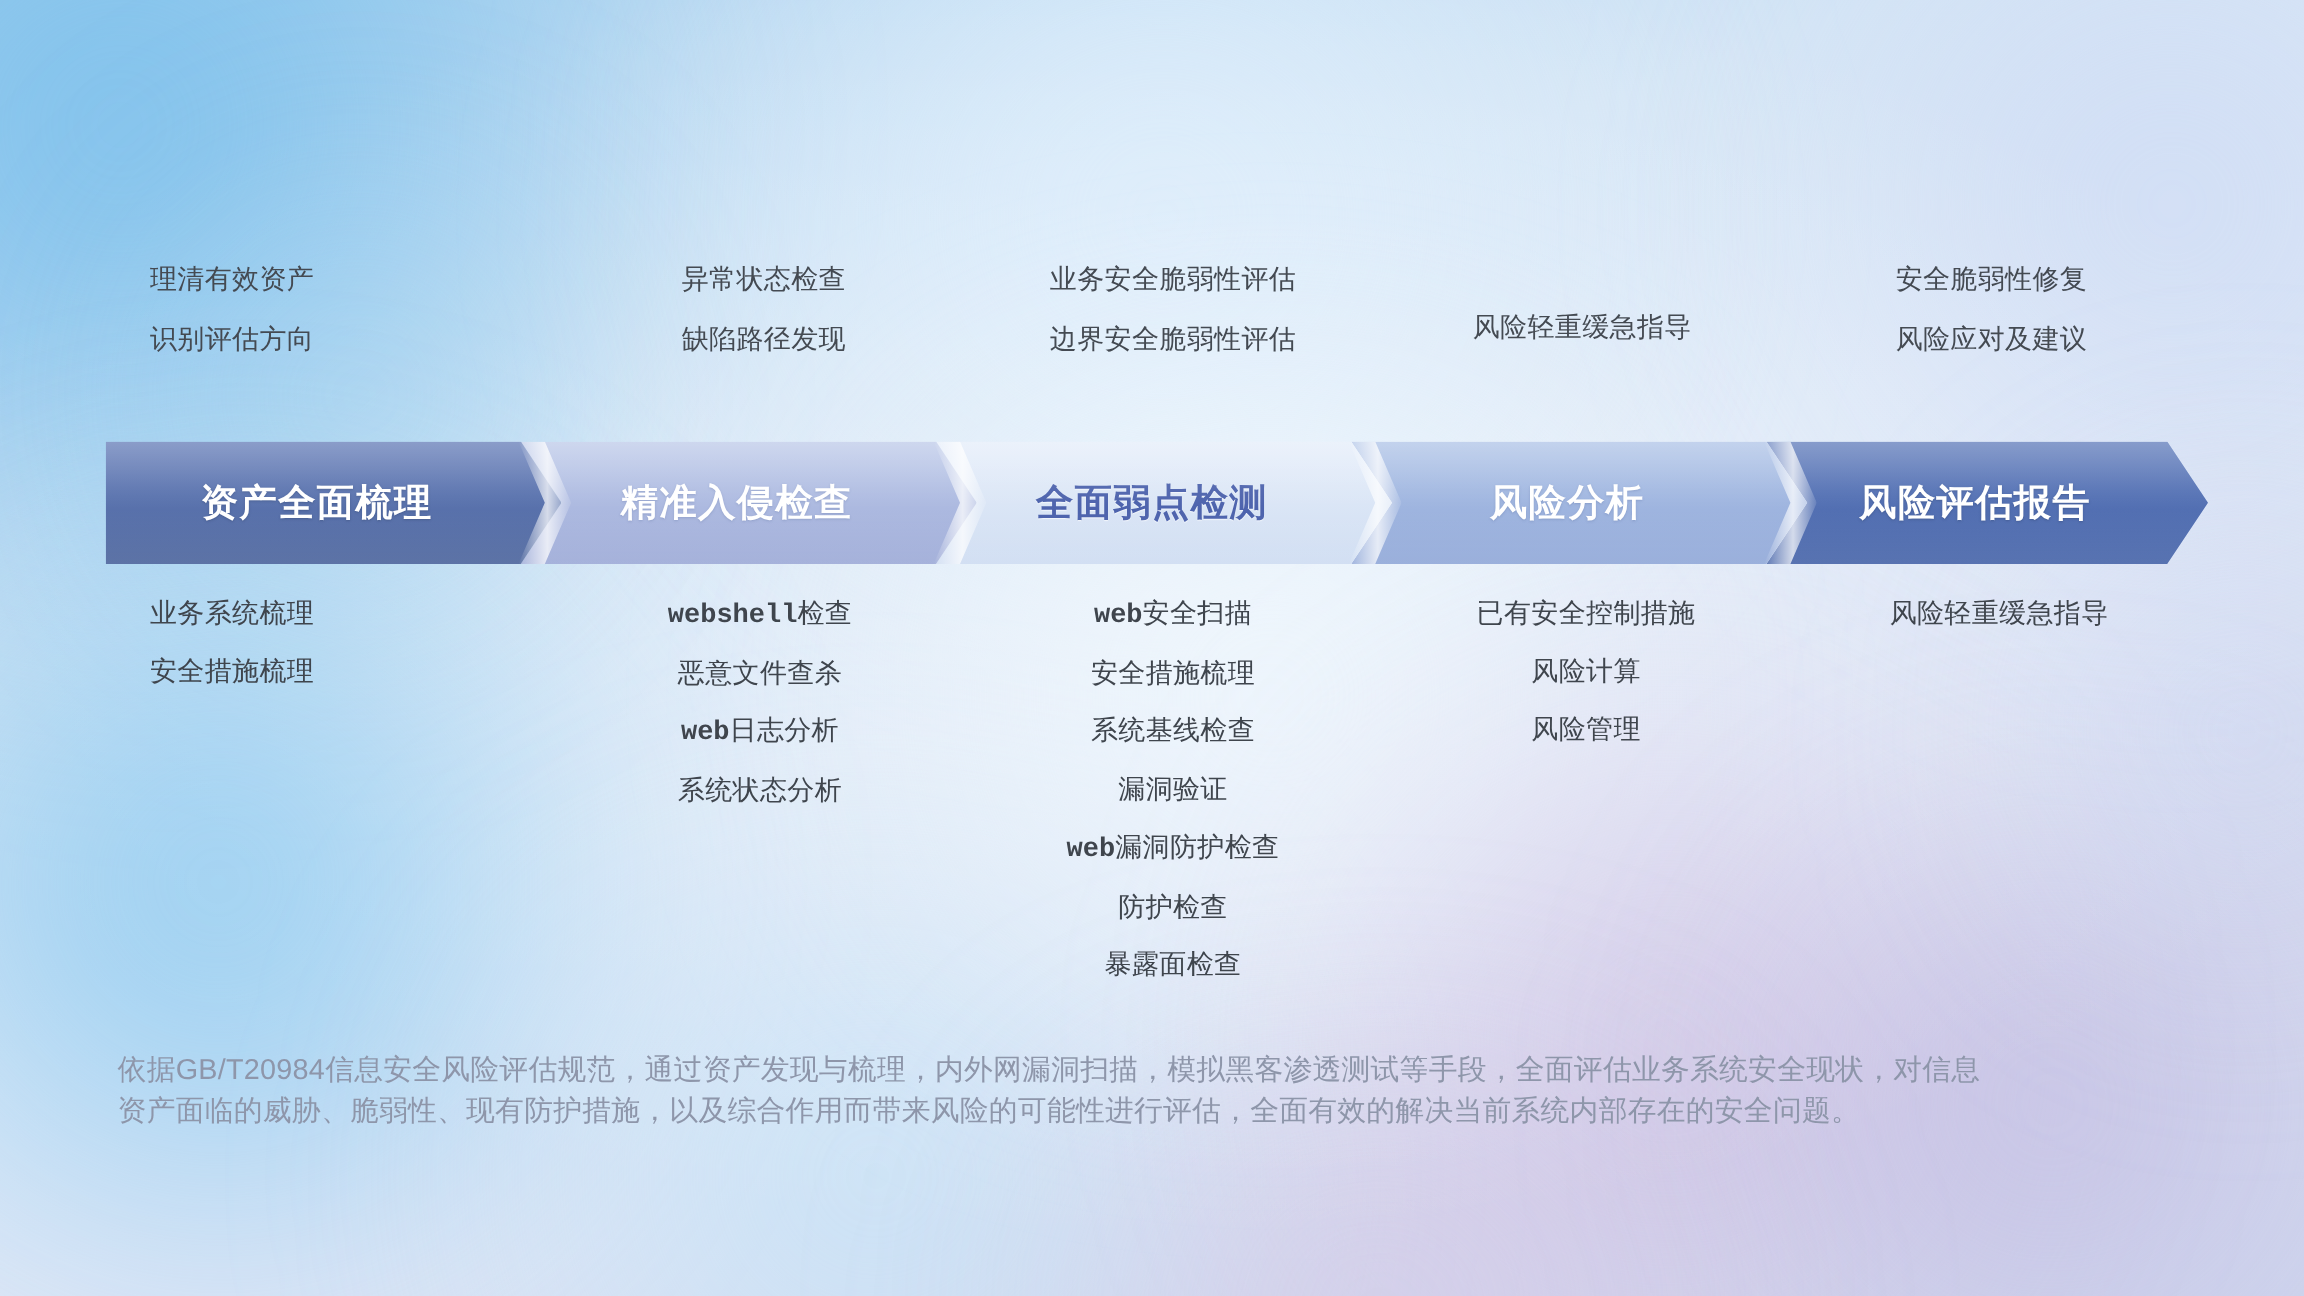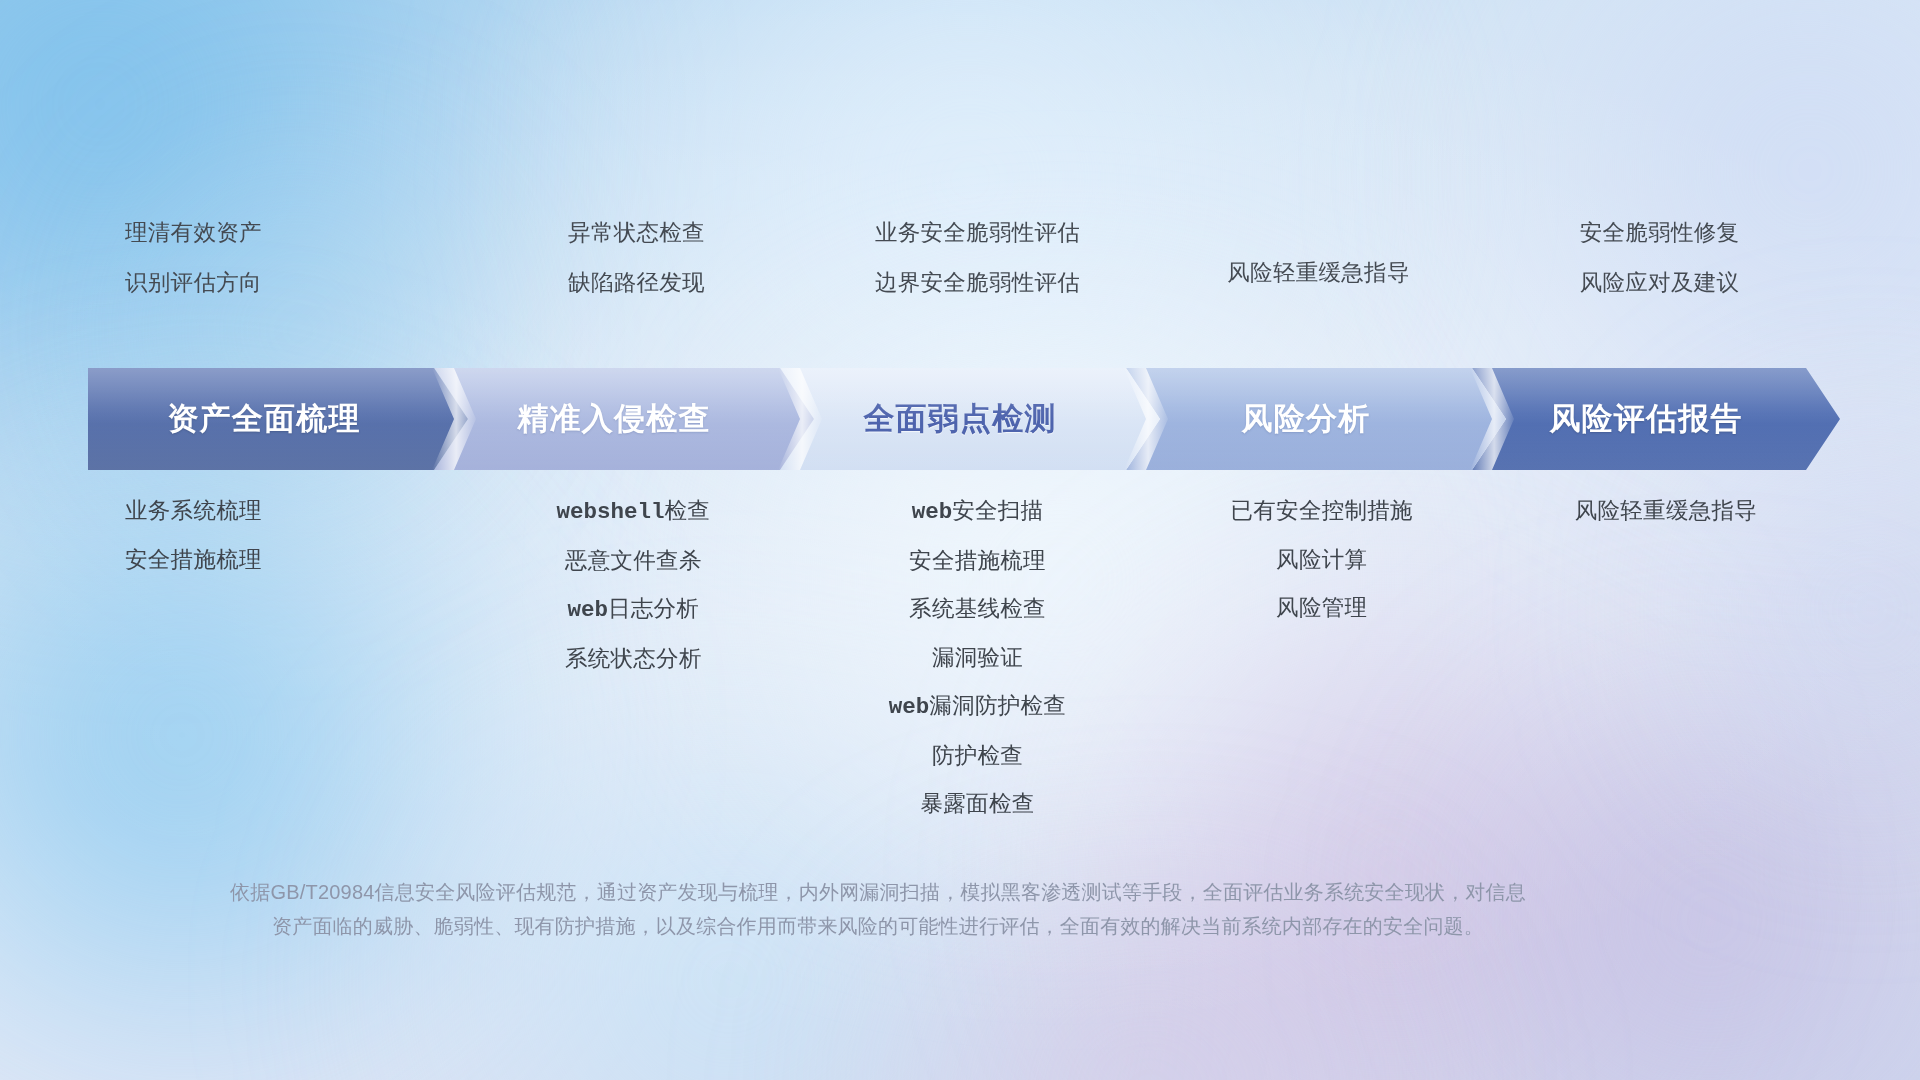--- a/index.html
+++ b/index.html
@@ -113,21 +113,21 @@
   .sep {
     position:absolute; top:0; height:102px; width:44px; pointer-events:none;
     background:linear-gradient(90deg, rgba(255,255,255,0) 0%, rgba(255,255,255,.75) 55%, rgba(255,255,255,.10) 100%);
     -webkit-clip-path:polygon(0 0, 22px 0, 44px 50%, 22px 100%, 0 100%, 22px 50%);
     clip-path:polygon(0 0, 22px 0, 44px 50%, 22px 100%, 0 100%, 22px 50%);
   }
 
   
   #footer {
     position:absolute; left:98px; top:875px; width:1560px;
-    font-size:20px; line-height:34px; color:#8e96aa; letter-spacing:.2px;text-align:center;
+    font-size:24px; line-height:34px; color:#8e96aa; letter-spacing:.2px;
   }
   #footer div { white-space:nowrap; }
 </style>
 </head>
 <body>
 
 <div id="bg">
   <div class="bg-base"></div>
   <div class="blob b1"></div>
   <div class="blob b9"></div>

